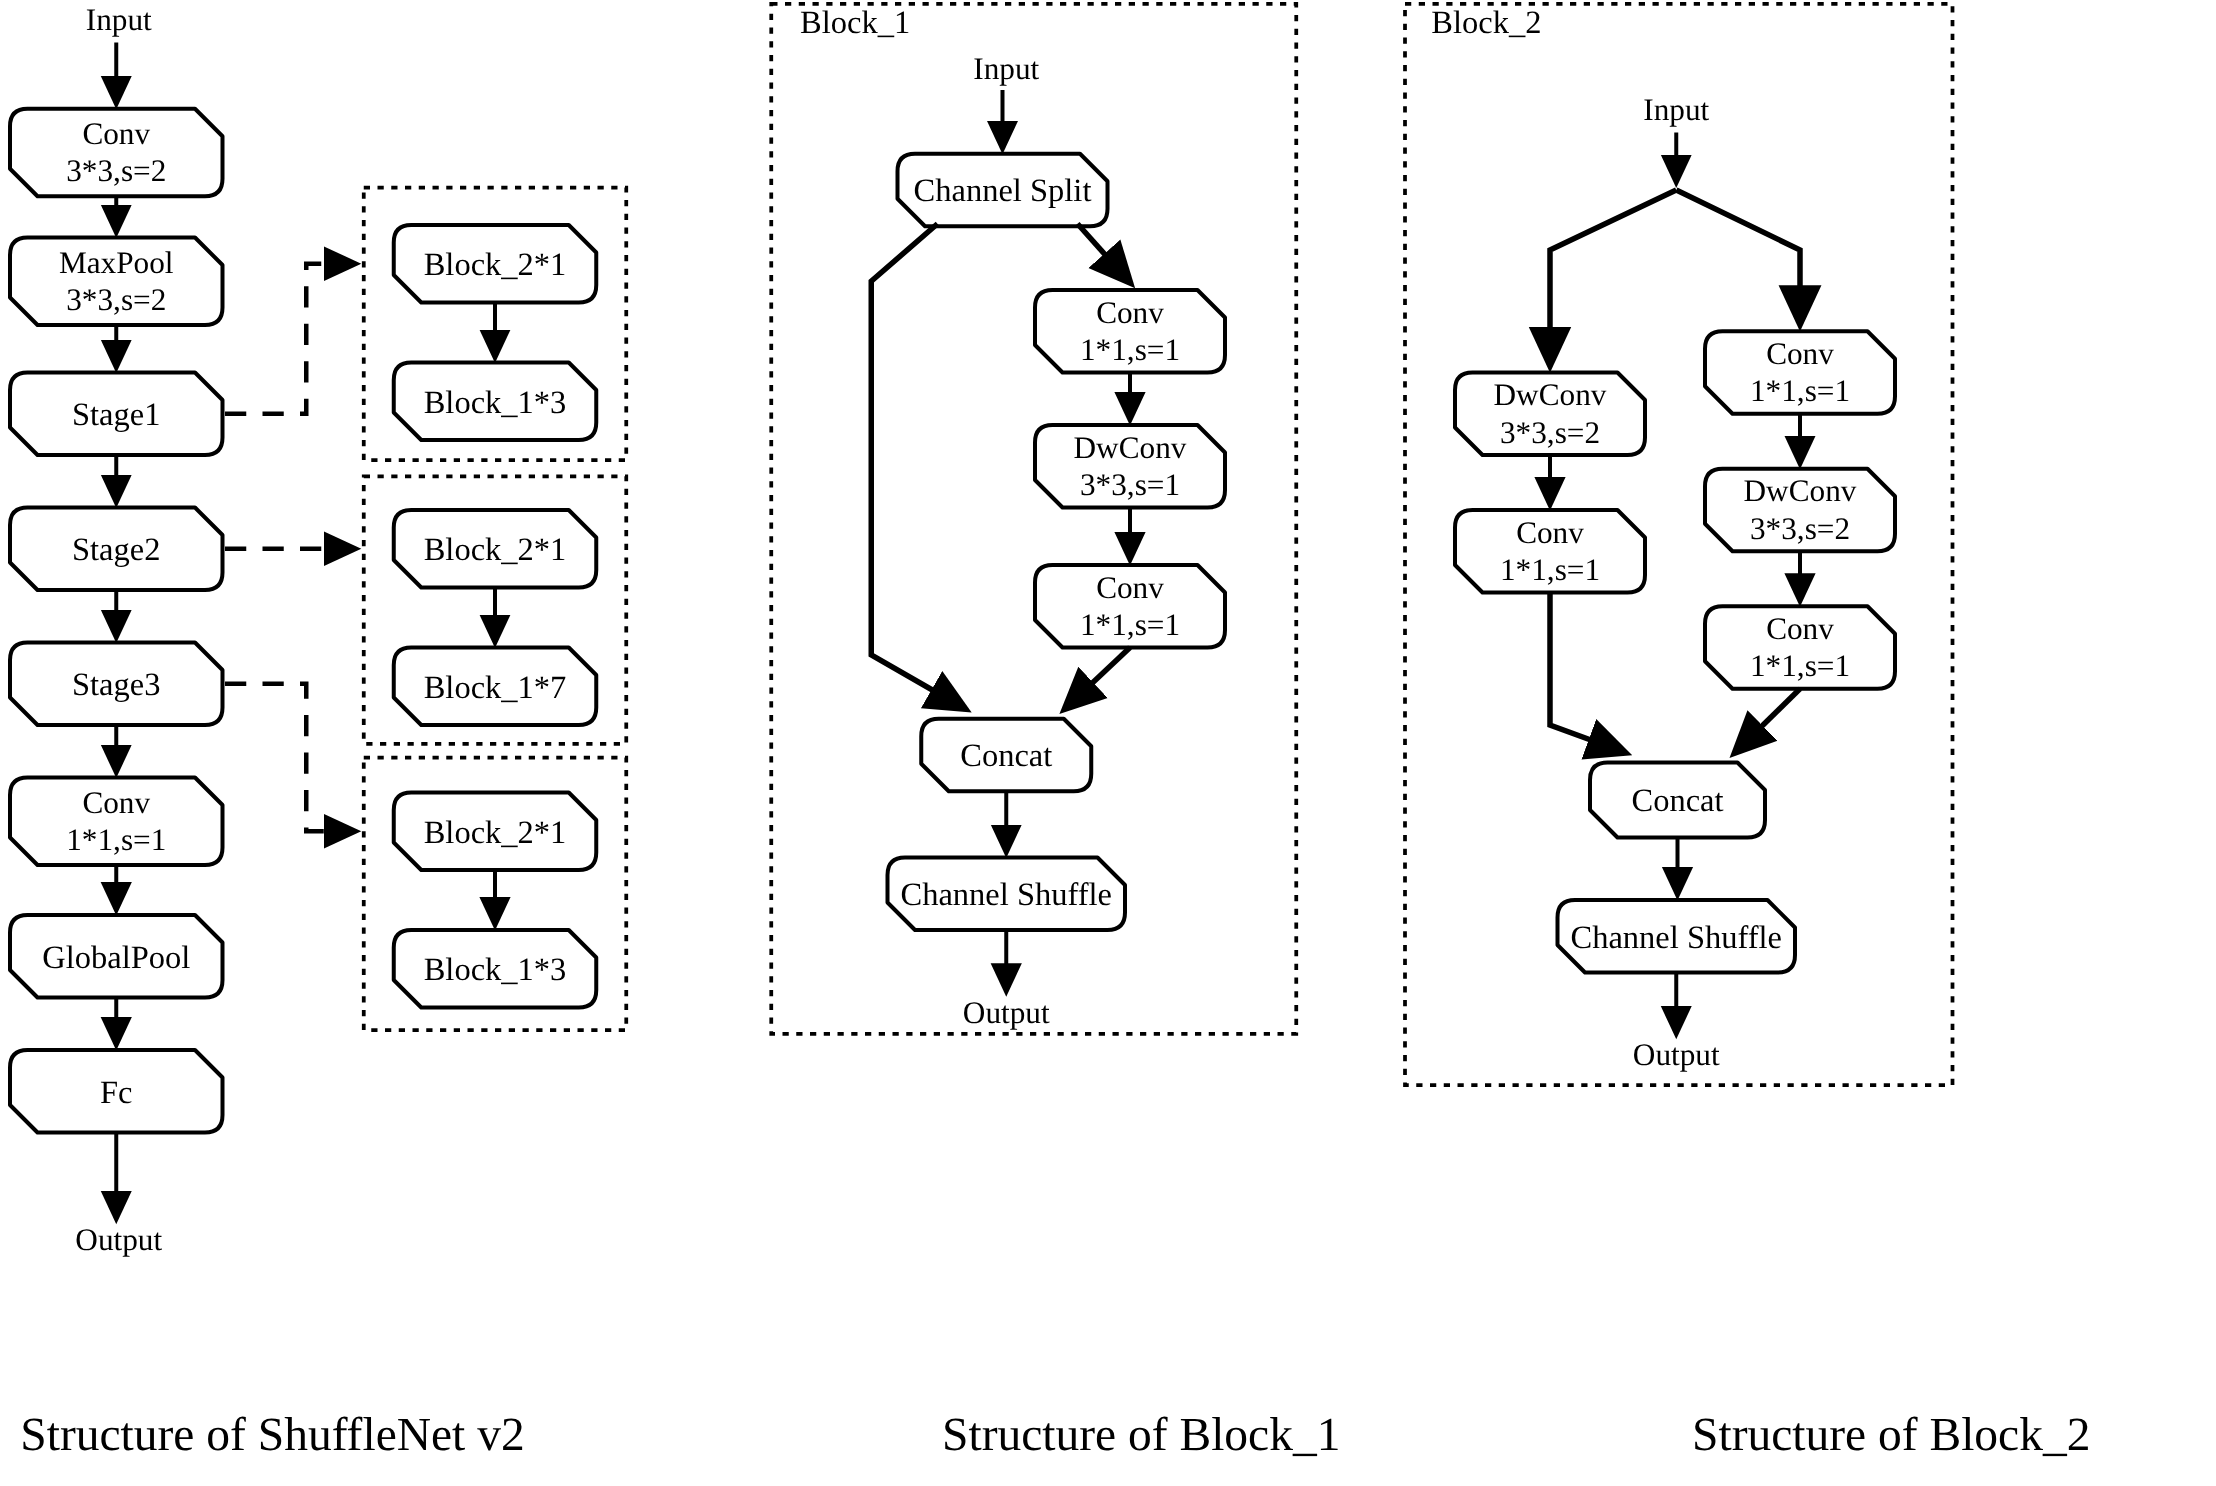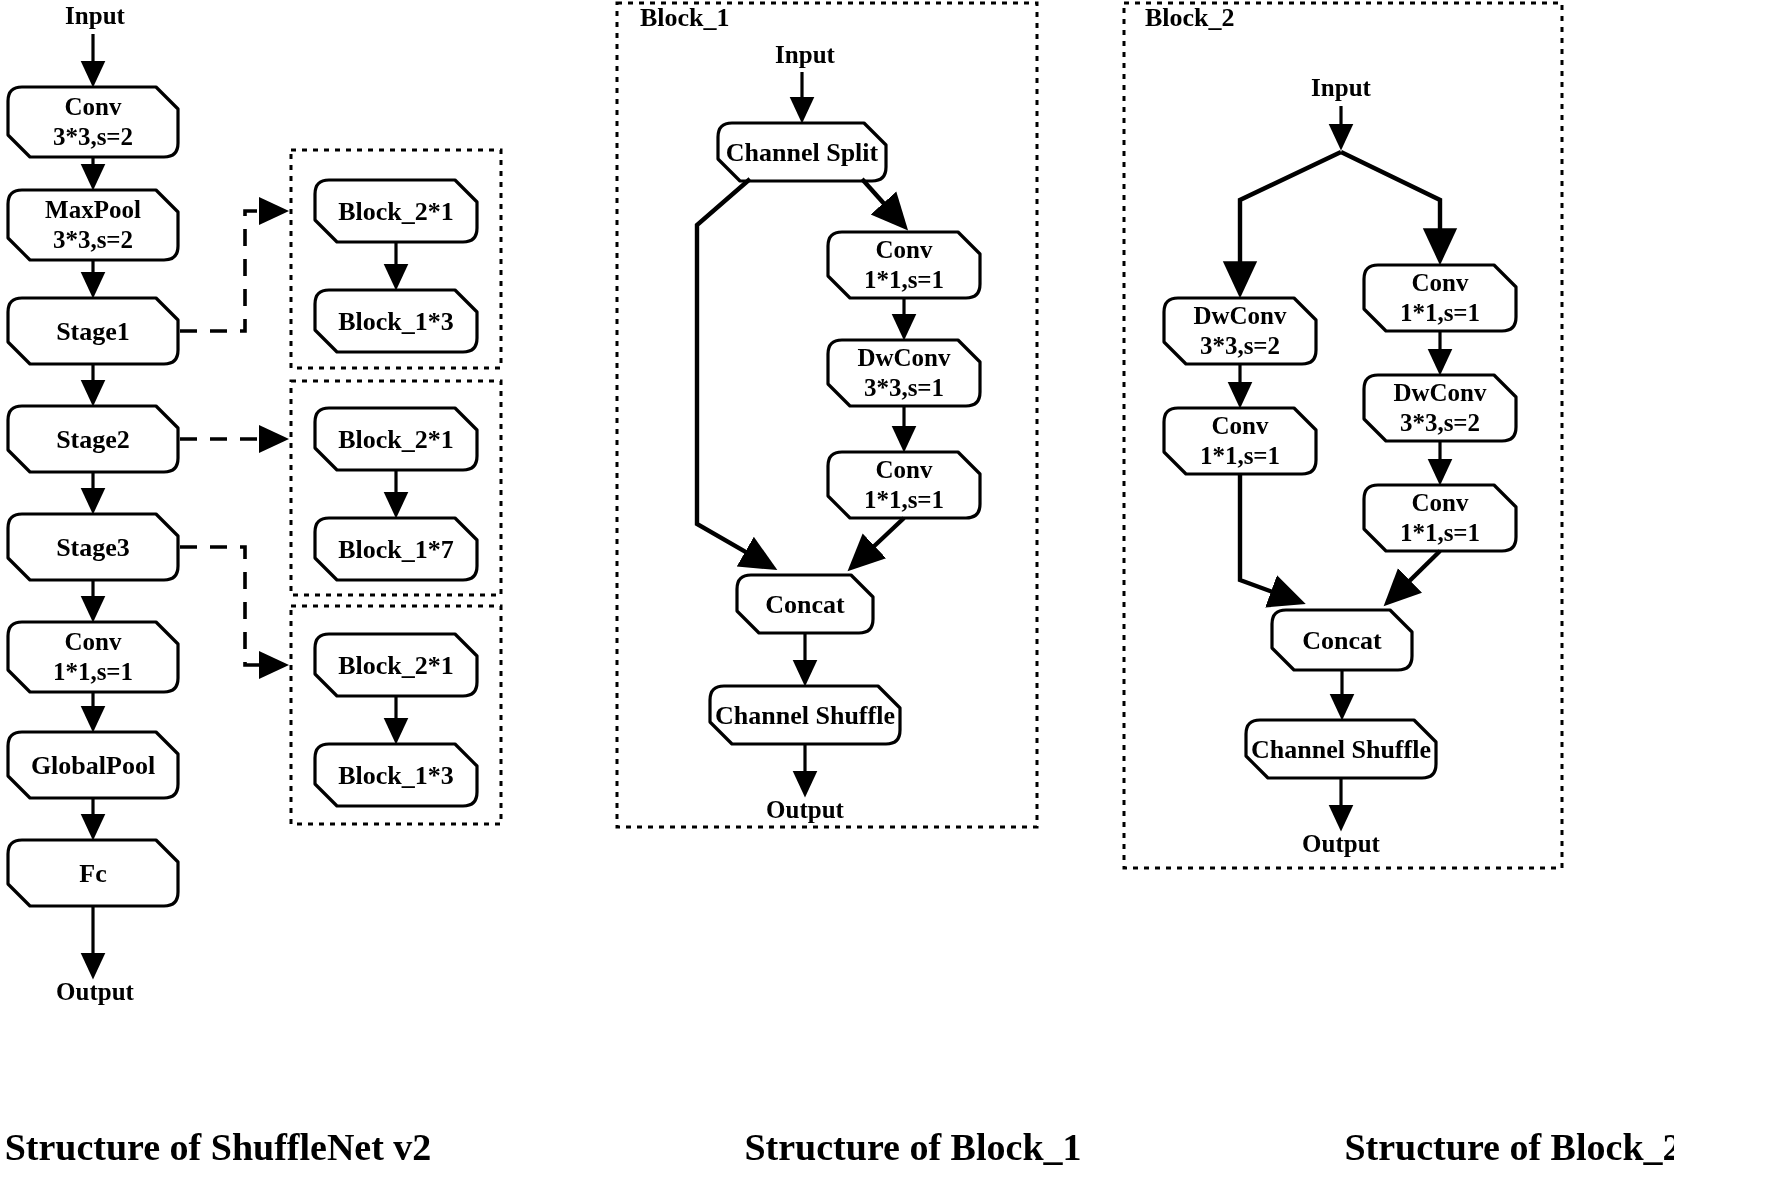--- a/index.html
+++ b/index.html
@@ -1,17 +1,17 @@
 <!DOCTYPE html>
 <html><head>
 <meta charset="utf-8">
 <style>
   html,body{margin:0;padding:0;background:#ffffff;}
   body{width:1773px;height:1189px;font-family:"Liberation Serif",serif;color:#000;}
-  #stage{position:relative;width:1674px;height:1189px;overflow:hidden;font-weight:bold;}
+  #stage{position:relative;width:1674px;height:1189px;overflow:hidden;}
   svg{position:absolute;left:0;top:0;width:1773px;height:1189px;}
   .nodetxt{font-family:"Liberation Serif",serif;font-size:26px;fill:#000;text-anchor:middle;}
   .nodetxt.small{font-size:25px;}
   .freetxt{font-family:"Liberation Serif",serif;font-size:25px;fill:#000;text-anchor:middle;}
   .grouptxt{font-family:"Liberation Serif",serif;font-size:26px;fill:#000;text-anchor:start;}
   .caption{font-family:"Liberation Serif",serif;font-size:38px;fill:#000;text-anchor:middle;}
   .shape{fill:#ffffff;stroke:#000000;stroke-width:3.2;stroke-linejoin:round;}
   .dashgroup{fill:none;stroke:#000000;stroke-width:3;stroke-dasharray:5 6;}
   .edge{fill:none;stroke:#000000;stroke-width:3.2;}
   .edge-thick{fill:none;stroke:#000000;stroke-width:4.4;}

